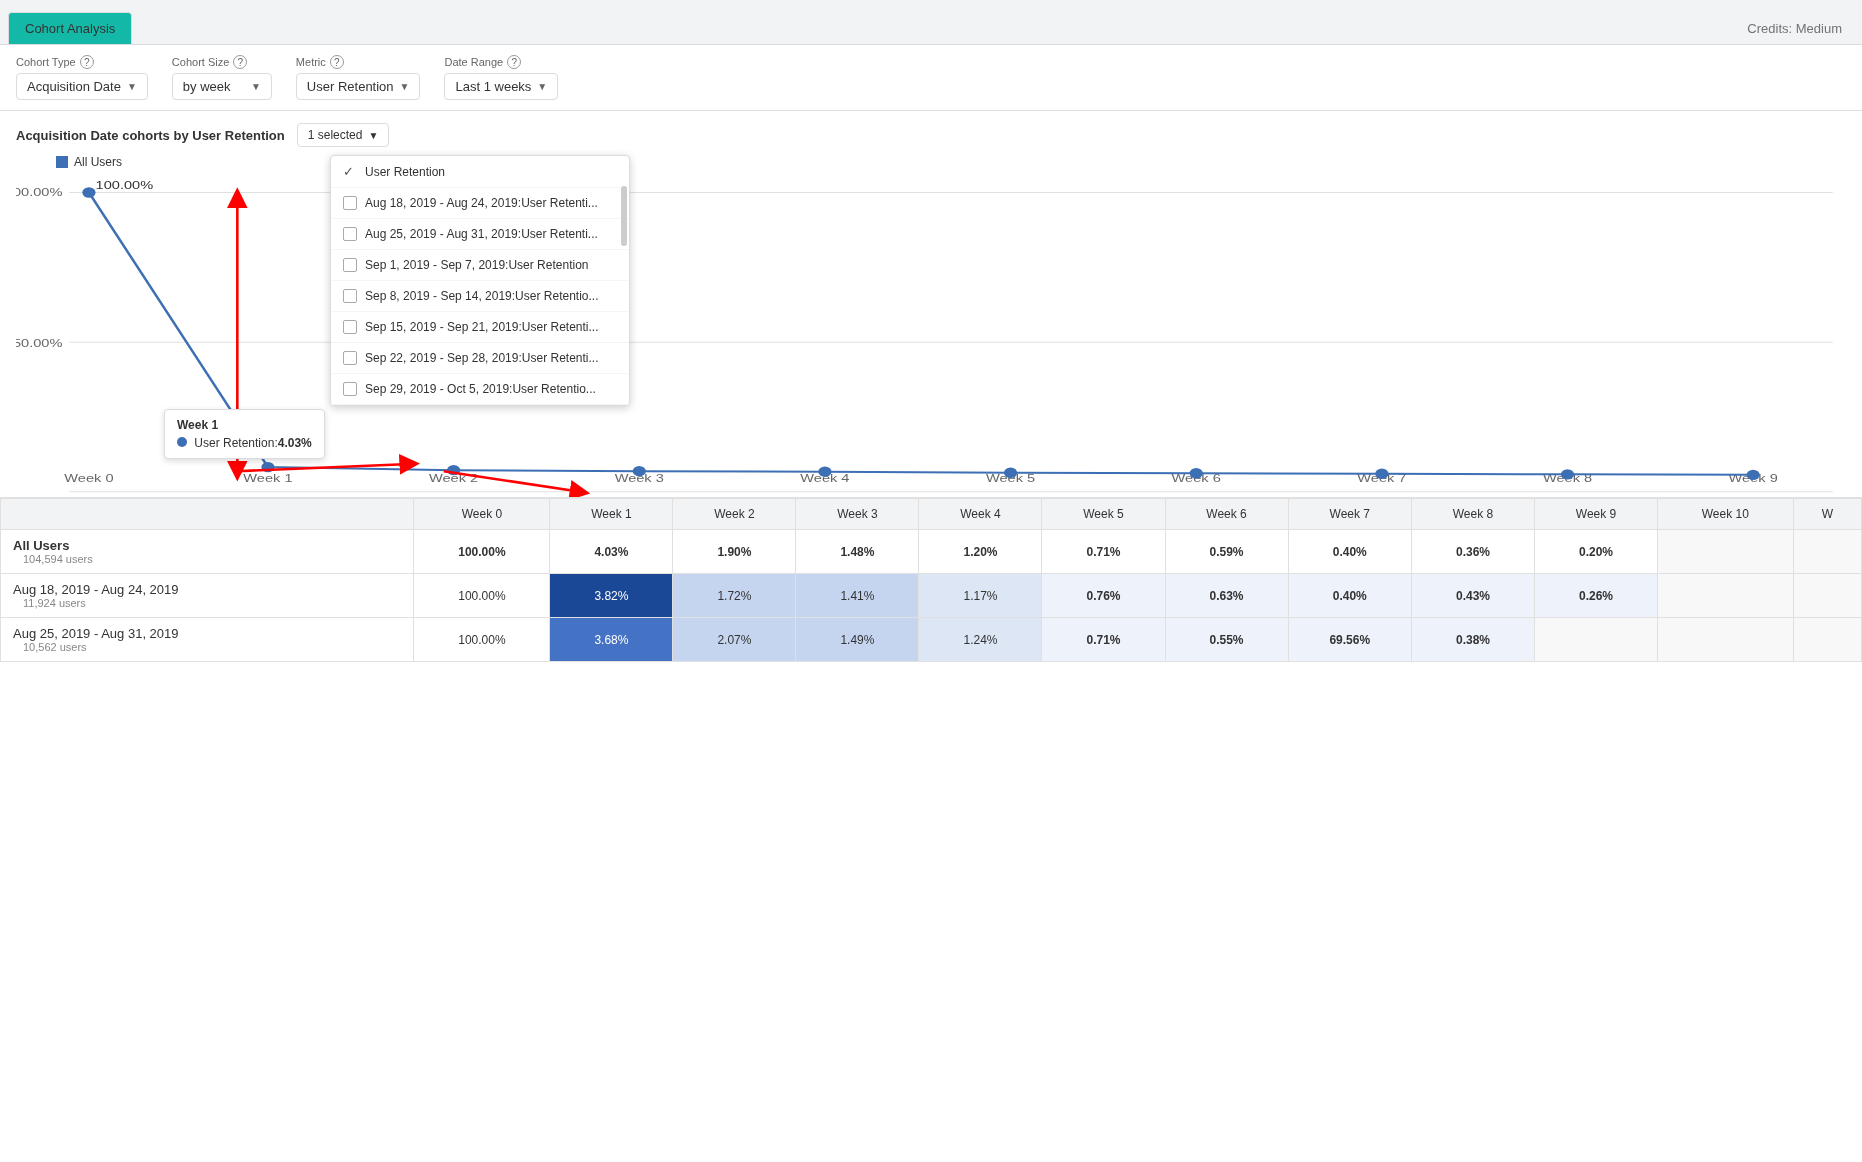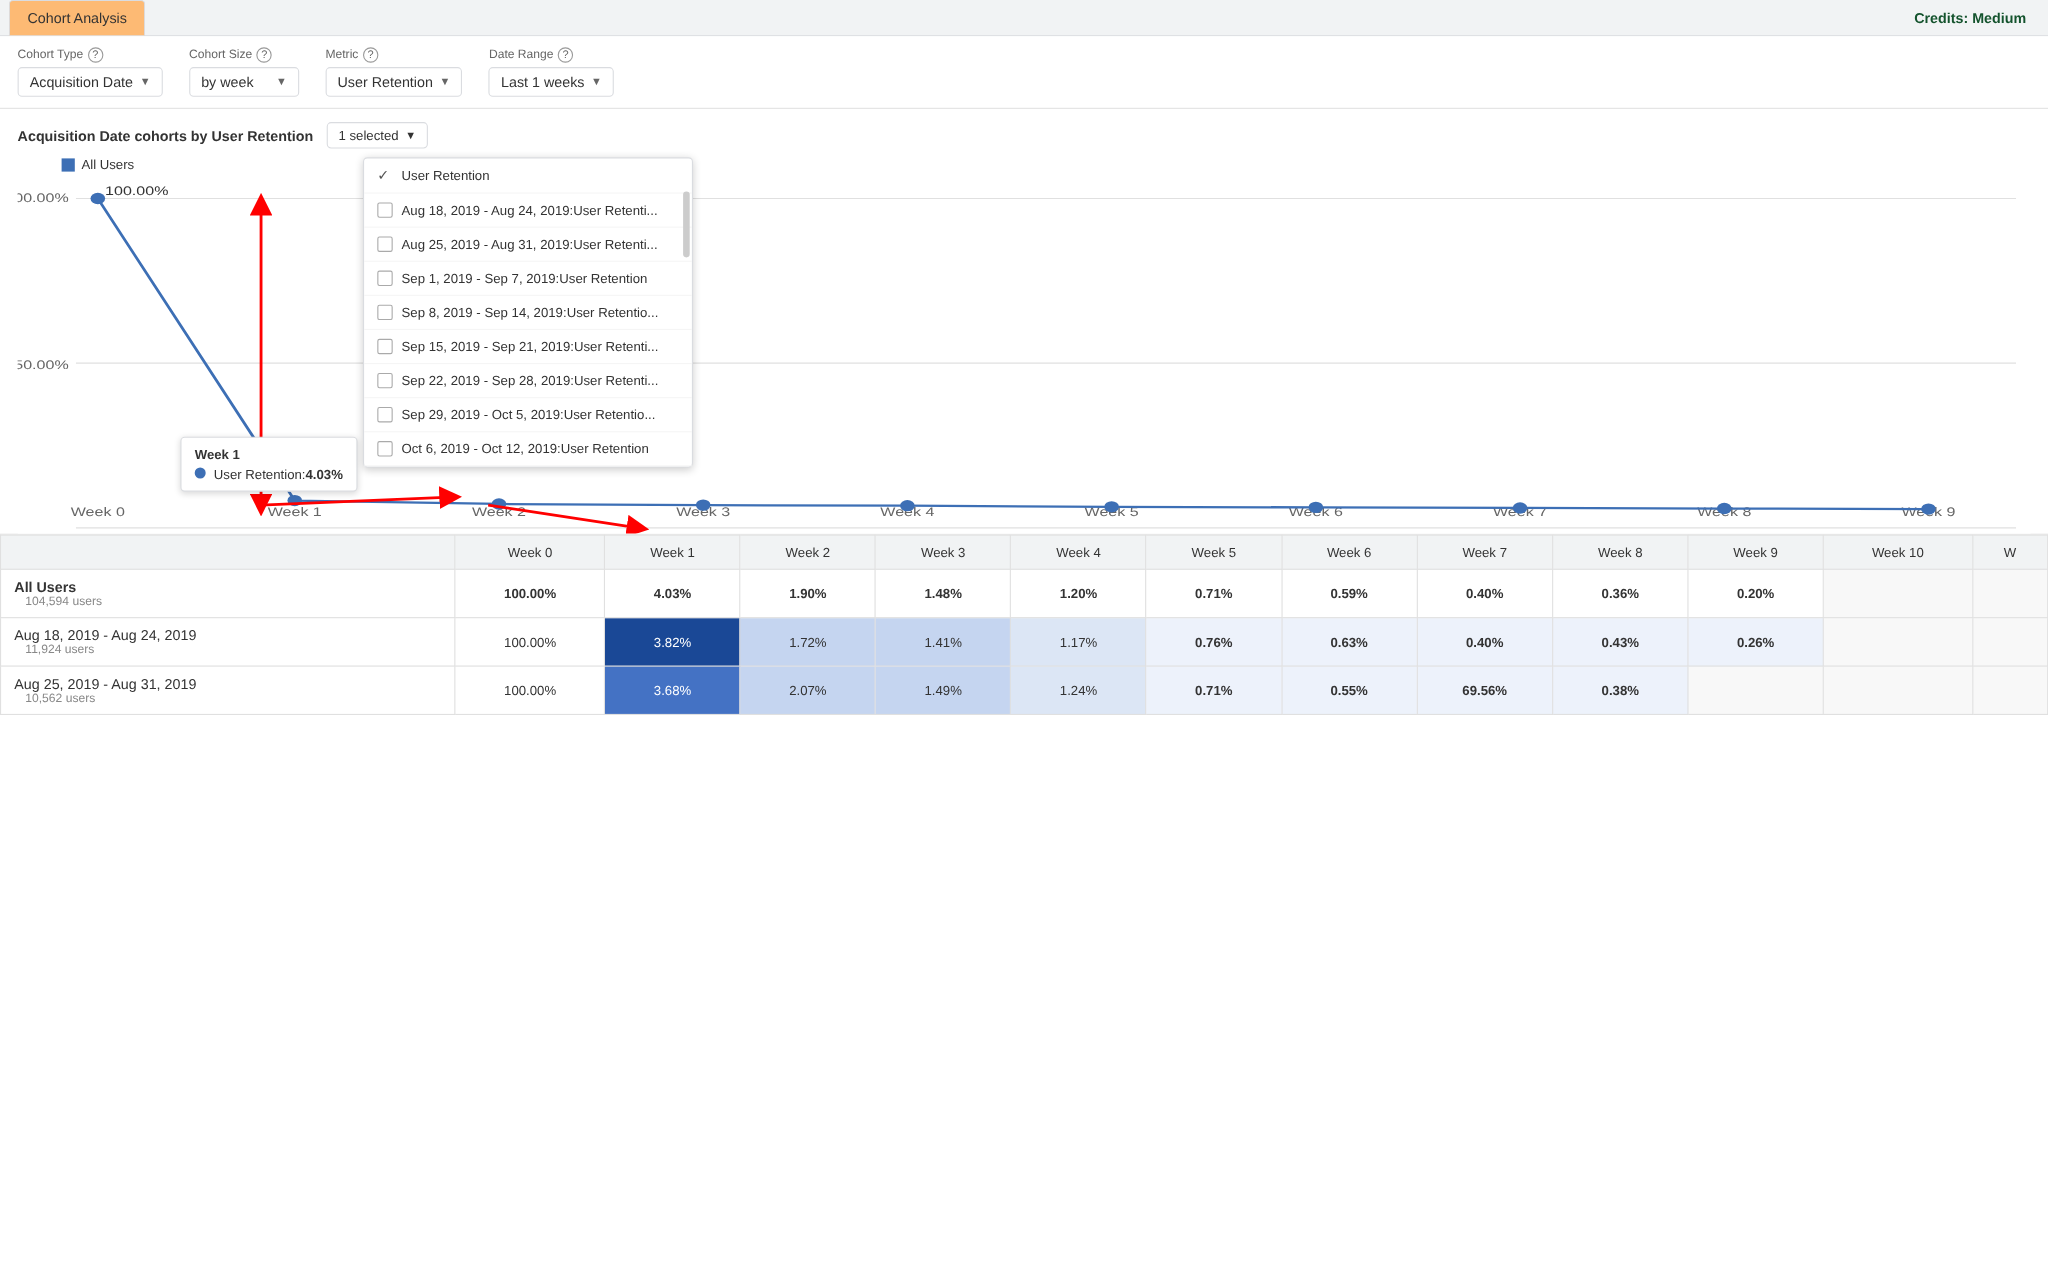--- a/index.html
+++ b/index.html
@@ -12,37 +12,37 @@
 
     
     .tab-bar {
       background: #f1f3f4;
       border-bottom: 1px solid #dadce0;
       display: flex;
       align-items: flex-end;
       padding: 0 8px;
     }
     .tab {
-      background: #fdba74;
+      background: #14b8a6;
       border: 1px solid #dadce0;
       border-bottom: none;
       border-radius: 4px 4px 0 0;
       padding: 8px 16px;
       font-size: 13px;
       font-weight: 500;
       color: #333;
       cursor: pointer;
-      margin-top: 0;
+      margin-top: 12px;
     }
     .credits {
       margin-left: auto;
-      font-weight: bold;
+      font-weight: normal;
       font-size: 13px;
       padding: 8px 12px;
-      color: #14532d;
+      color: #737373;
     }
 
     
     .controls-row {
       display: flex;
       align-items: center;
       gap: 24px;
       padding: 10px 16px;
       border-bottom: 1px solid #e0e0e0;
       background: #fff;
@@ -373,24 +373,20 @@
         <span class="checkbox-empty"></span>
         <span>Sep 15, 2019 - Sep 21, 2019:User Retenti...</span>
       </div>
       <div class="dropdown-overlay-item">
         <span class="checkbox-empty"></span>
         <span>Sep 22, 2019 - Sep 28, 2019:User Retenti...</span>
       </div>
       <div class="dropdown-overlay-item">
         <span class="checkbox-empty"></span>
         <span>Sep 29, 2019 - Oct 5, 2019:User Retentio...</span>
-      </div>
-      <div class="dropdown-overlay-item">
-        <span class="checkbox-empty"></span>
-        <span>Oct 6, 2019 - Oct 12, 2019:User Retention</span>
       </div>
       <div class="scrollbar-indicator"></div>
     </div>
   </div>
 
   <div class="legend">
     <span class="legend-box"></span>
     <span class="legend-label">All Users</span>
   </div>
 

